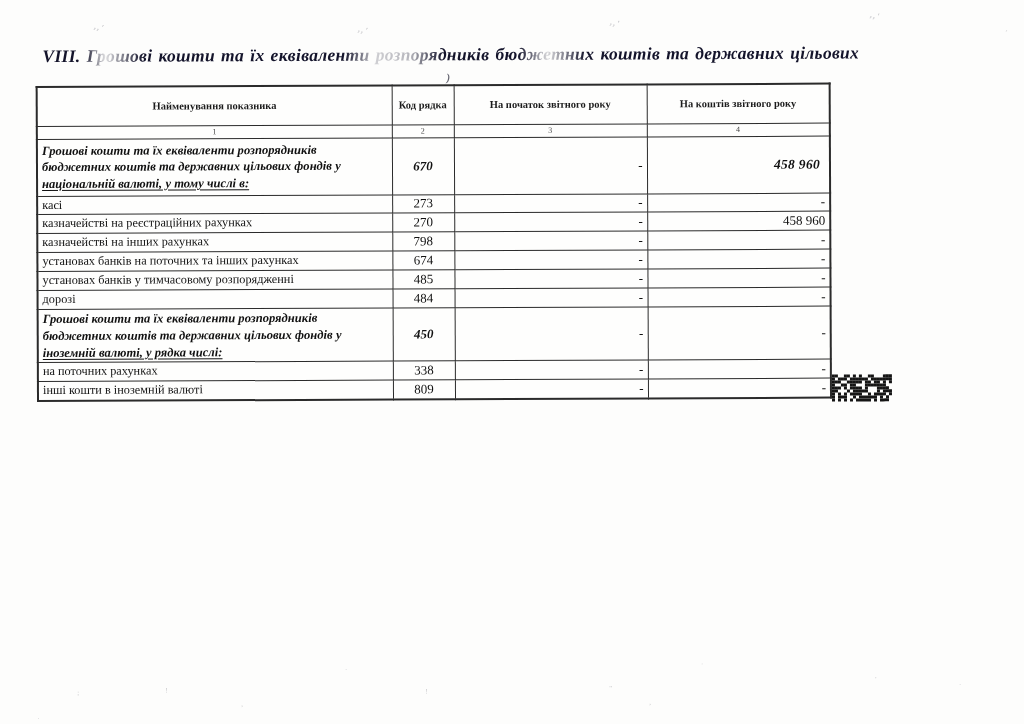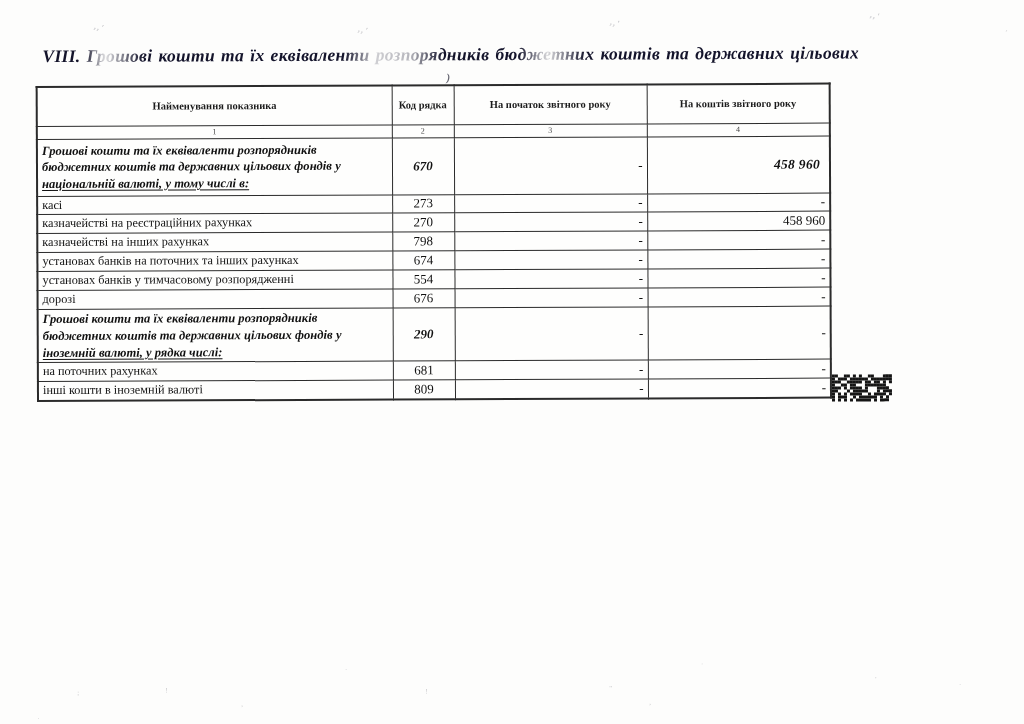--- a/index.html
+++ b/index.html
@@ -146,42 +146,42 @@
 
       <tr class="std">
         <td class="name">установах банків на поточних та інших рахунках</td>
         <td class="code">674</td>
         <td class="val">-</td>
         <td class="val">-</td>
       </tr>
 
       <tr class="std">
         <td class="name">установах банків у тимчасовому розпорядженні</td>
-        <td class="code">554</td>
+        <td class="code">485</td>
         <td class="val">-</td>
         <td class="val">-</td>
       </tr>
 
       <tr class="std">
         <td class="name">дорозі</td>
-        <td class="code">676</td>
+        <td class="code">484</td>
         <td class="val">-</td>
         <td class="val">-</td>
       </tr>
 
       <tr class="h3b emph">
         <td class="name"><span>Грошові кошти та їх еквіваленти розпорядників бюджетних коштів та державних цільових фондів  у </span><span class="u">іноземній валюті, у рядка числі:</span></td>
-        <td class="code">290</td>
+        <td class="code">450</td>
         <td class="val">-</td>
         <td class="val">-</td>
       </tr>
 
       <tr class="std">
         <td class="name">на поточних рахунках</td>
-        <td class="code">681</td>
+        <td class="code">338</td>
         <td class="val">-</td>
         <td class="val">-</td>
       </tr>
 
       <tr class="std">
         <td class="name">інші кошти в іноземній валюті</td>
         <td class="code">809</td>
         <td class="val">-</td>
         <td class="val">-</td>
       </tr>

